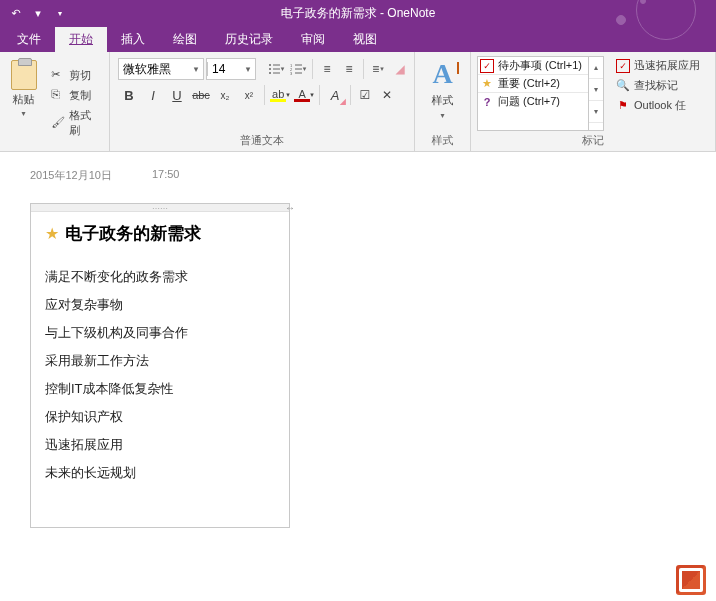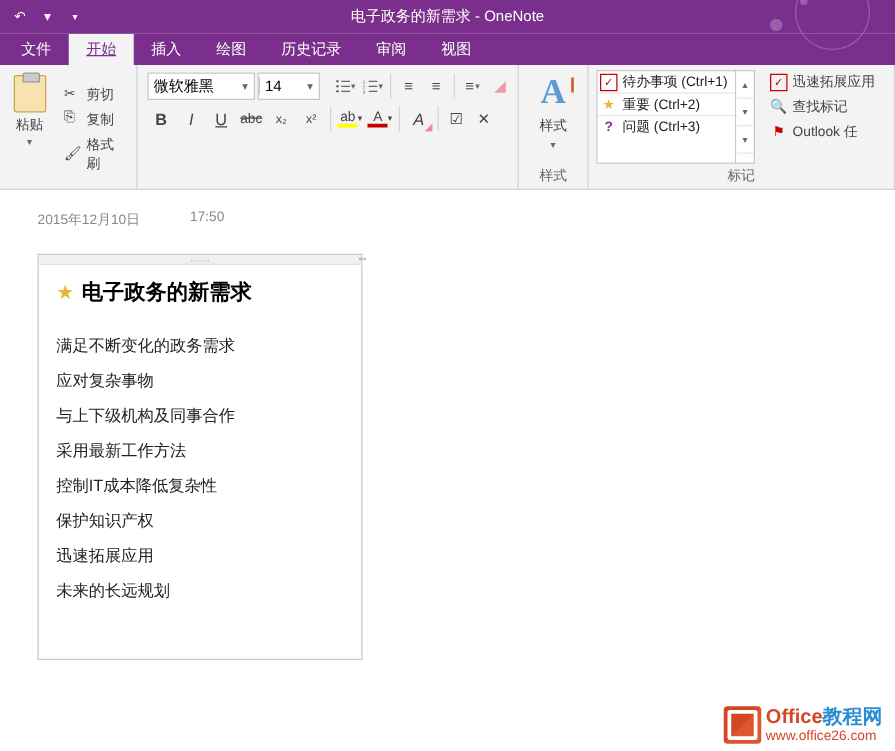--- a/index.html
+++ b/index.html
@@ -199,20 +199,21 @@
         <div class="sep"></div>
         <div class="fmt" style="position:relative;">
             <span style="font-style:italic;">A</span>
             <span style="position:absolute;right:0;bottom:0;font-size:8px;color:#e89;">◢</span>
           </div>
         <div class="sep"></div>
         <div class="rib-ico">☑</div>
         <div class="rib-ico">✕</div>
       </div>
     </div>
+    <div class="group-label">普通文本</div>
   </div>
 
   <div class="group styles-group">
     <div class="group-body">
       <div class="styles-btn">
         <div class="styles-A">A</div>
         <div class="styles-label">样式</div>
         <div style="font-size:8px;color:#666;">▾</div>
       </div>
     </div>
@@ -226,21 +227,21 @@
           <div class="tag-item">
               <span class="tag-ic" style="border:1px solid #c00;color:#c00;font-size:9px;">✓</span>
               <span>待办事项 (Ctrl+1)</span>
             </div>
           <div class="tag-item">
               <span class="tag-ic" style="color:#e8b53e;">★</span>
               <span>重要 (Ctrl+2)</span>
             </div>
           <div class="tag-item">
               <span class="tag-ic" style="color:#7b2f8c;font-weight:bold;">?</span>
-              <span>问题 (Ctrl+3)</span>
+              <span>问题 (Ctrl+7)</span>
             </div>
         </div>
         <div class="tag-nav">
           <div>▴</div>
           <div>▾</div>
           <div>▾</div>
         </div>
       </div>
       <div class="tag-right">
         <div class="tag-rbtn">
@@ -280,17 +281,13 @@
       <div class="note-line">控制IT成本降低复杂性</div>
       <div class="note-line">保护知识产权</div>
       <div class="note-line">迅速拓展应用</div>
       <div class="note-line">未来的长远规划</div>
     </div>
   </div>
 </div>
 
 <div class="watermark">
   <div class="wm-icon"></div>
-  <div class="wm-text">
-    <div class="wm-top"><span class="o1">Office</span><span class="o2">教程网</span></div>
-    <div class="wm-bottom">www.office26.com</div>
-  </div>
 </div>
 
 </body></html>

